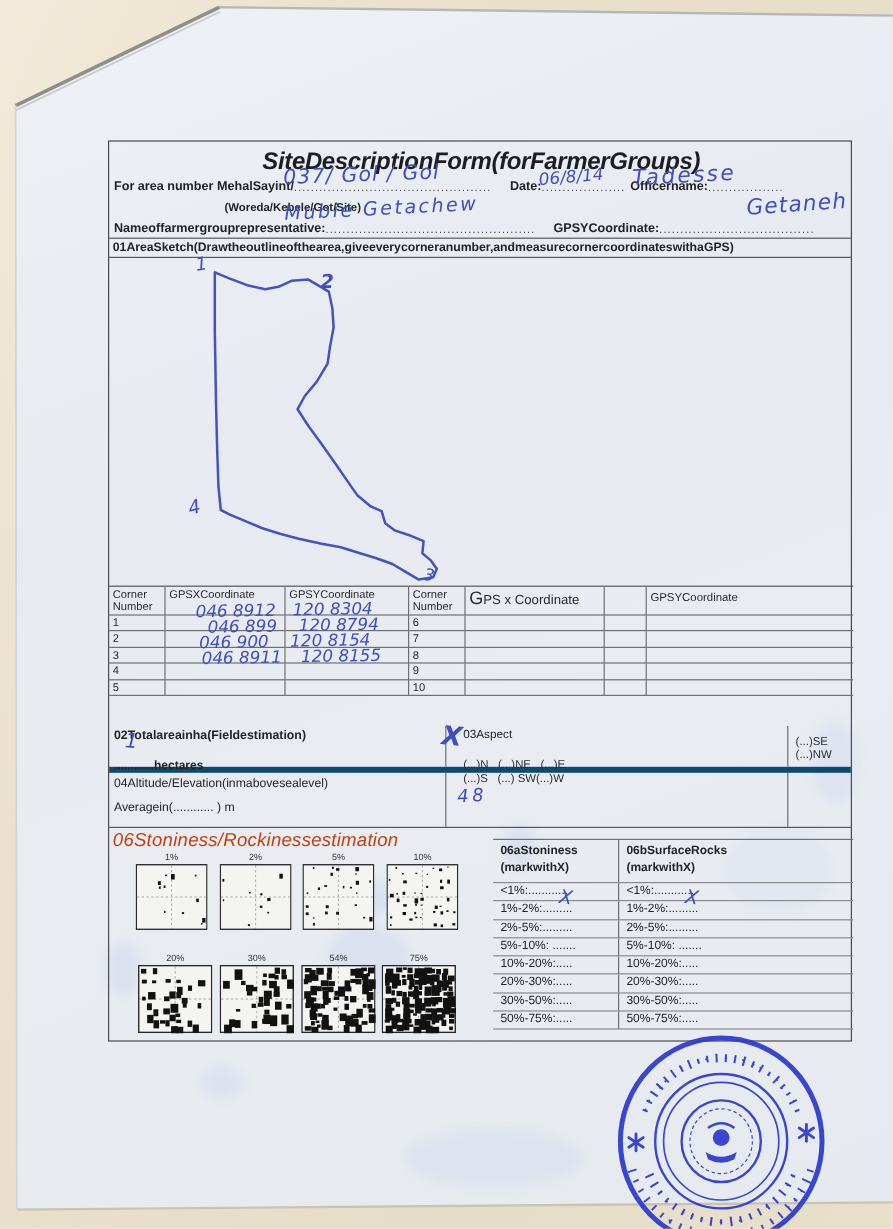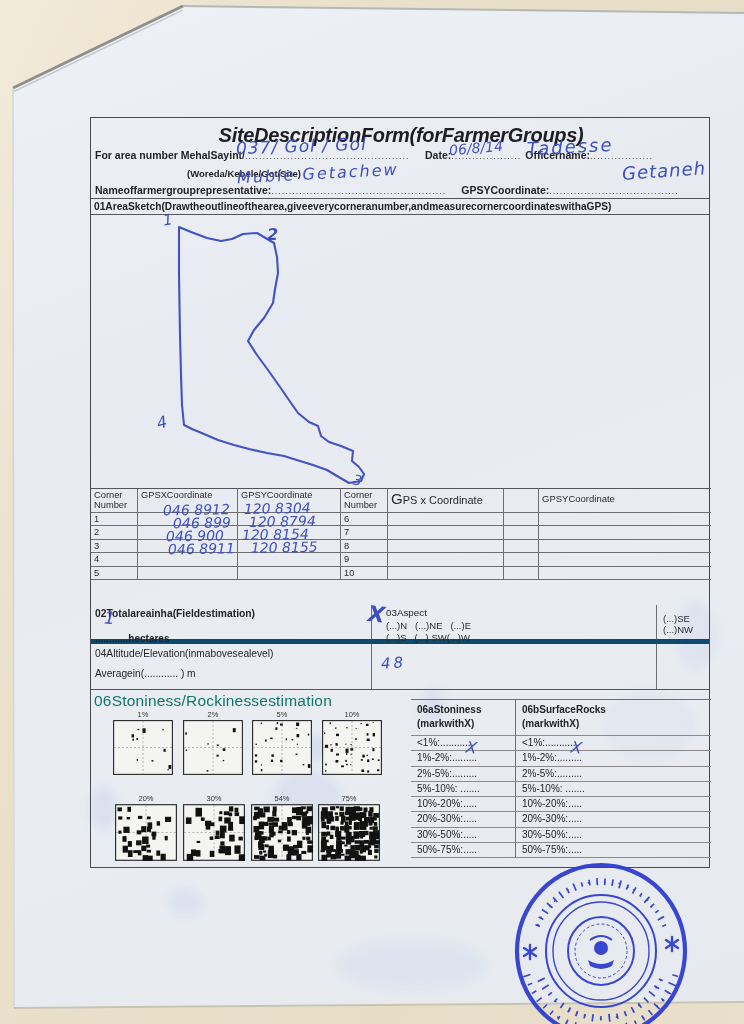--- a/index.html
+++ b/index.html
@@ -31,21 +31,21 @@
   
   .csrow{position:absolute;left:0;top:461px;width:100%;height:26px;border-bottom:1px solid #555;
          font-size:13px;color:#232327;padding:4px 4px;white-space:nowrap}
   .csdatum{font-family:"Liberation Serif",serif;text-decoration:underline;font-size:13.5px}
   
   .r23{position:absolute;left:0;top:487px;width:100%;height:39px;border-bottom:5px solid #0c4a6e}
   .r45{position:absolute;left:0;top:526px;width:100%;height:46px;border-bottom:1px solid #555}
   .vline{position:absolute;top:0;bottom:0;border-left:.9px solid #6f6f72}
   .cell-lbl{font-weight:bold;font-size:10.3px;color:#232327;white-space:nowrap}
   .opt{font-size:9.5px;color:#2a2a2e;white-space:nowrap}
-  .h06{position:absolute;left:3px;top:574px;font-size:15.5px;color:#0f766e;letter-spacing:.2px}
+  .h06{position:absolute;left:3px;top:574px;font-style:italic;font-size:15.5px;color:#c2410c;letter-spacing:.2px}
   
   .stable{position:absolute;left:320px;top:581px;width:300px;display:grid;
           grid-template-columns:105px 195px;grid-template-rows:36px repeat(8,15.3px);
           border-top:.9px solid #6f6f72;font-size:10px;color:#232327;background:transparent}
   .stable>div{border-bottom:.8px solid #8a8a8d;padding:1px 6px;overflow:hidden;white-space:nowrap}
   .stable>div:nth-child(odd){border-right:.9px solid #6f6f72}
   .sthead{font-weight:bold;font-size:10px;line-height:1.35;padding-top:3px !important}
   .pattern{position:absolute;text-align:center}
   .pattern figcaption{font-size:7.5px;color:#333;margin-bottom:1px}
   
@@ -157,21 +157,21 @@
 
   <div class="r23">
     <div class="vline" style="left:280px"></div>
     <div class="vline" style="left:565px"></div>
     <div class="abs" style="left:4px;top:3px">
       <div class="cell-lbl">02Totalareainha(Fieldestimation)</div>
       <div style="font-size:10px;font-weight:bold;color:#232327;margin-top:14px">............hectares</div>
     </div>
     <div class="abs" style="left:295px;top:2px">
       <div class="cell-lbl" style="font-weight:normal;font-size:9.8px">03Aspect</div>
-      <div class="opt" style="margin-top:2px">
+      <div class="opt" style="margin-top:14px">
         <span>(...)N</span>&nbsp;&nbsp;&nbsp;<span>(...)NE</span>&nbsp;&nbsp;&nbsp;<span>(...)E</span>
       </div>
       <div class="opt" style="margin-top:1px">
         <span>(...)S</span>&nbsp;&nbsp;&nbsp;<span>(...) SW</span><span>(...)W</span>
       </div>
     </div>
     <div class="abs" style="left:572px;top:8px">
       <div class="opt">(...)SE</div>
       <div class="opt">(...)NW</div>
     </div>

